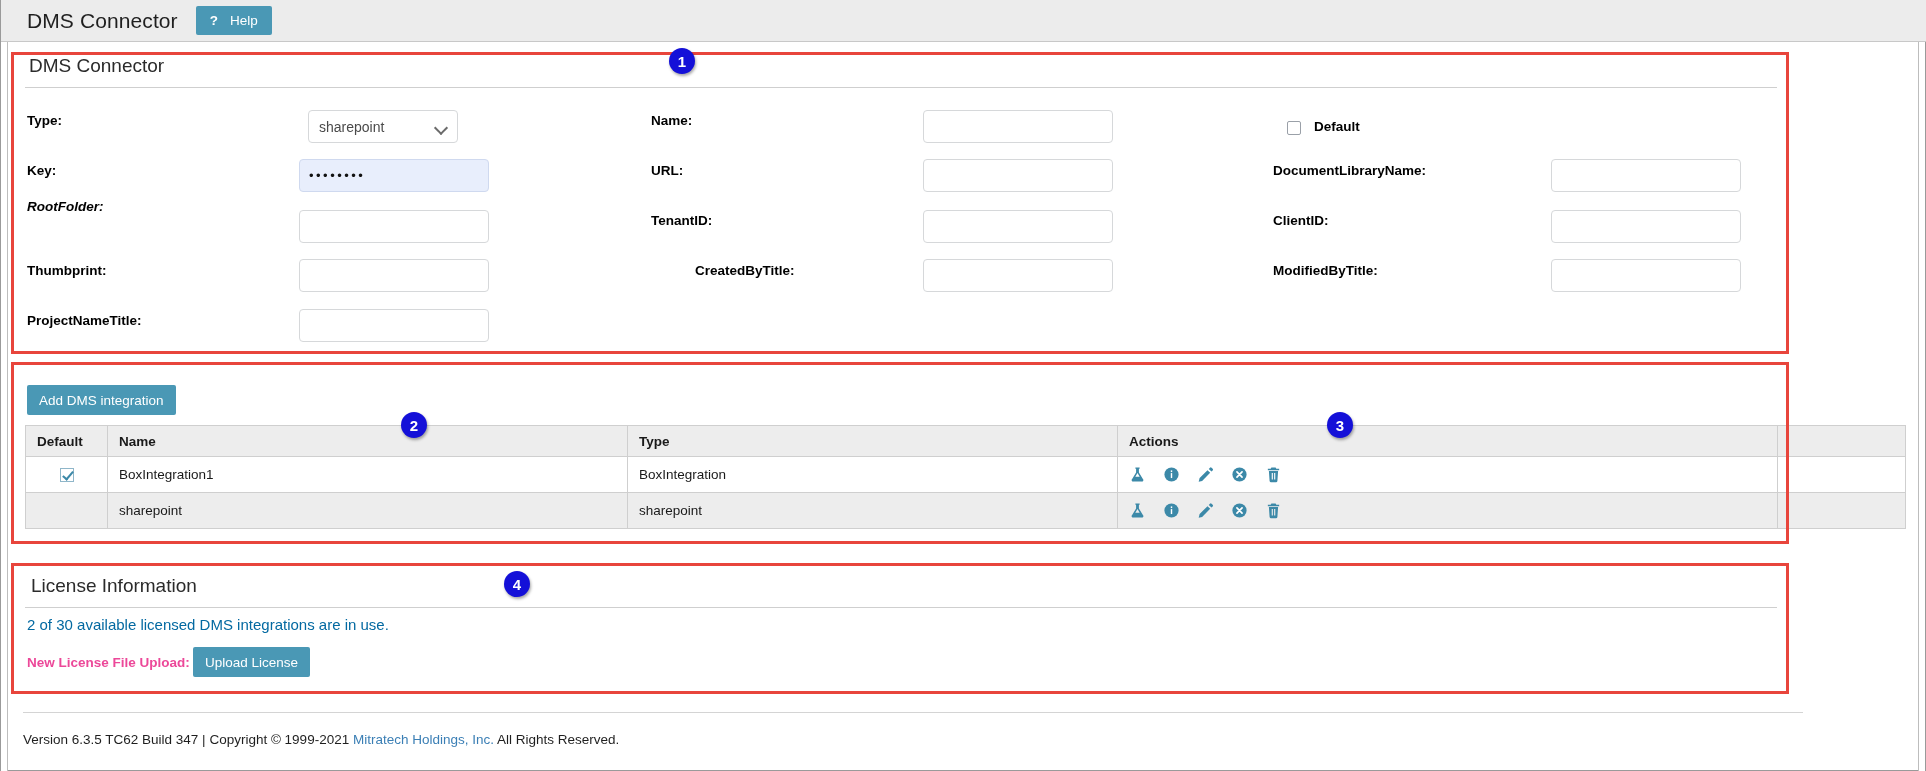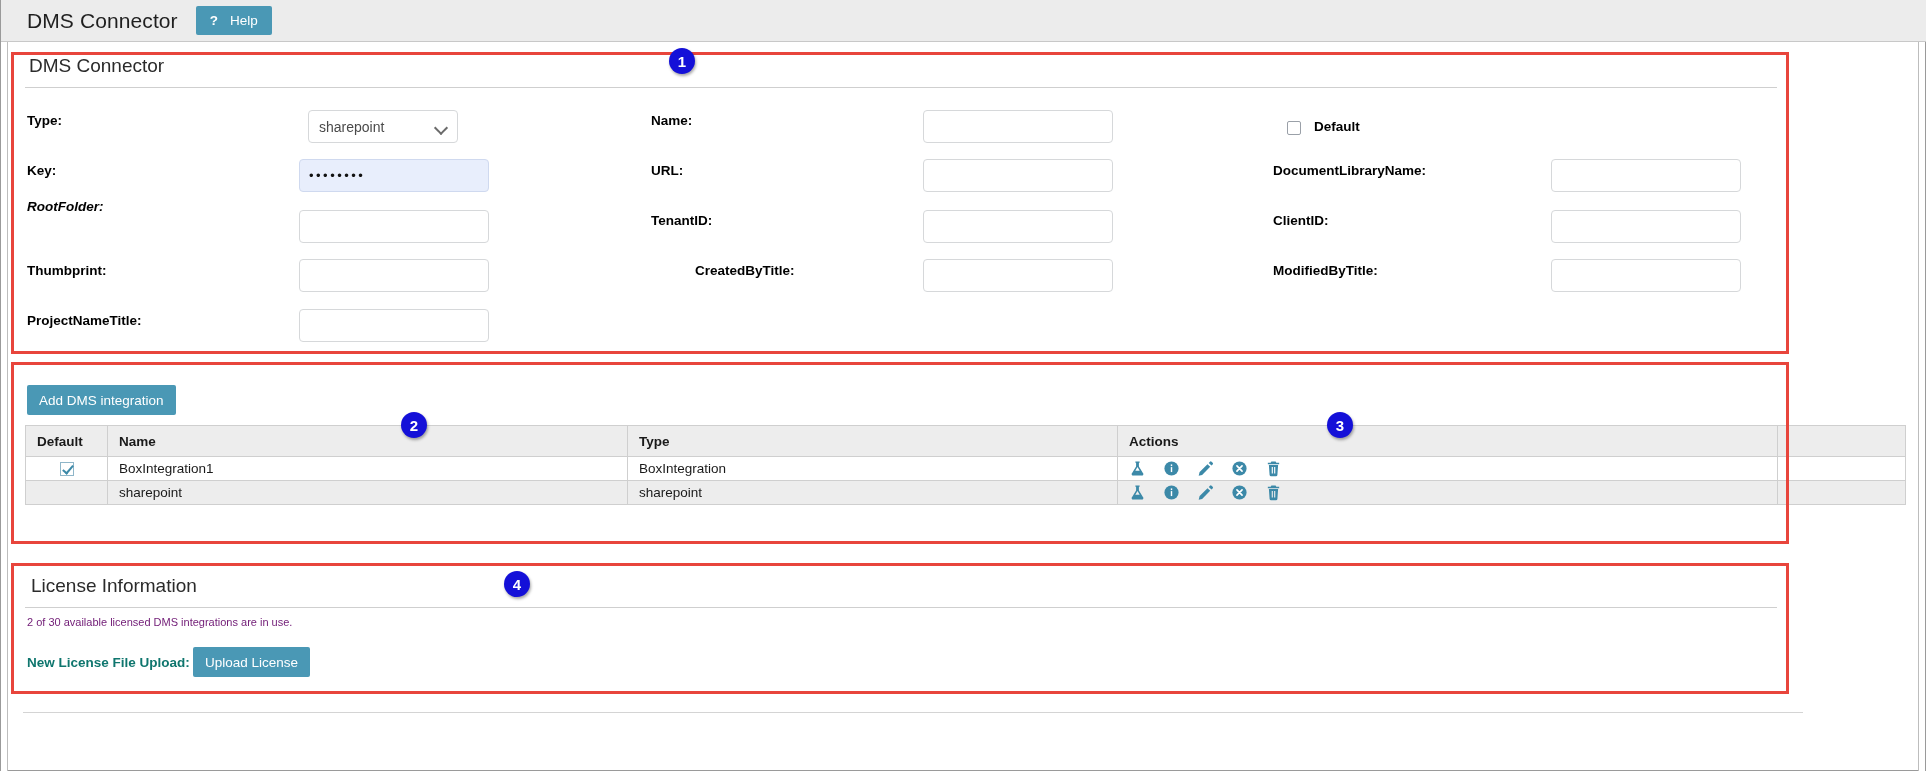--- a/index.html
+++ b/index.html
@@ -183,21 +183,21 @@
     border: 1px solid #cfcfcf;
     text-align: left;
     font-weight: bold;
     color: #1a1a1a;
     height: 31px;
     padding: 0 11px;
     font-size: 13.5px;
   }
   .grid td {
     border: 1px solid #cfcfcf;
-    height: 24px;
+    height: 36px;
     padding: 0 11px;
     color: #1a1a1a;
     background: #ffffff;
     font-size: 13.5px;
   }
   .grid tr.alt td { background: #ededed; }
   .grid td.ctr { text-align: center; padding: 0; }
   .actions-cell { padding: 0 0 0 11px !important; }
   .act-row { display: flex; align-items: center; gap: 17px; }
   .act-ico { width: 17px; height: 17px; display: block; cursor: pointer; }
@@ -216,29 +216,29 @@
     left: 4px; top: 0px;
     width: 4px; height: 9px;
     border-right: 2px solid #3c89a8;
     border-bottom: 2px solid #3c89a8;
     transform: rotate(40deg);
   }
 
   
   .plain {
     position: absolute;
-    font-size: 11px;
-    color: #701a75;
+    font-size: 15px;
+    color: #0369a1;
     white-space: nowrap;
   }
   .lic-lbl {
     position: absolute;
     font-size: 13.5px;
     font-weight: bold;
-    color: #0f766e;
+    color: #ec4899;
     white-space: nowrap;
   }
 
   
   .footer-rule {
     position: absolute;
     left: 22px; top: 712px;
     width: 1780px; height: 1px;
     background: #d4d4d4;
   }
@@ -388,20 +388,23 @@
   </table>
 
   <div class="panel-title" style="left:30px; top:575px;">License Information</div>
   <div class="panel-rule" style="left:24px; top:607px; width:1752px;"></div>
 
   <div class="plain" style="left:26px; top:616px;">2 of 30 available licensed DMS integrations are in use.</div>
   <div class="lic-lbl" style="left:26px; top:655px;">New License File Upload:</div>
   <button class="btn-blue" style="left:192px; top:647px;">Upload License</button>
 
   <div class="footer-rule"></div>
+  <div class="footer-txt">
+    <span>Version 6.3.5 TC62 Build 347 | Copyright © 1999-2021 </span><span class="footer-link">Mitratech Holdings, Inc.</span><span> All Rights Reserved.</span>
+  </div>
 
   <div class="anno-box" style="left:10px;  top:52px;  width:1778px; height:302px;"></div>
   <div class="anno-box" style="left:10px;  top:362px; width:1778px; height:182px;"></div>
   <div class="anno-box" style="left:10px;  top:563px; width:1778px; height:131px;"></div>
 
   <div class="badge" style="left:668px;  top:48px;">1</div>
   <div class="badge" style="left:400px;  top:412px;">2</div>
   <div class="badge" style="left:1326px; top:412px;">3</div>
   <div class="badge" style="left:503px;  top:571px;">4</div>
 

